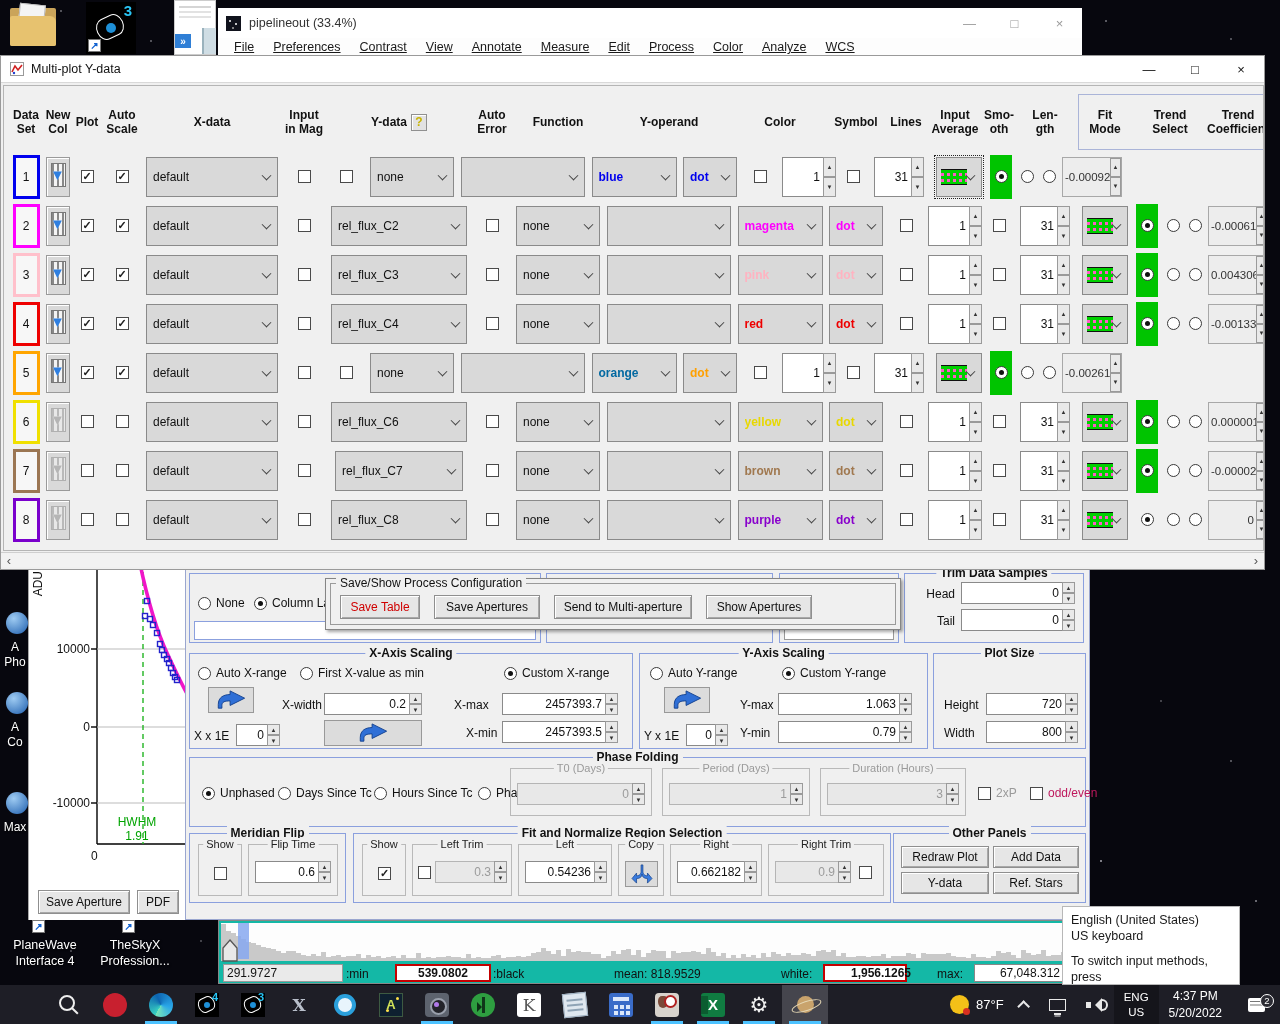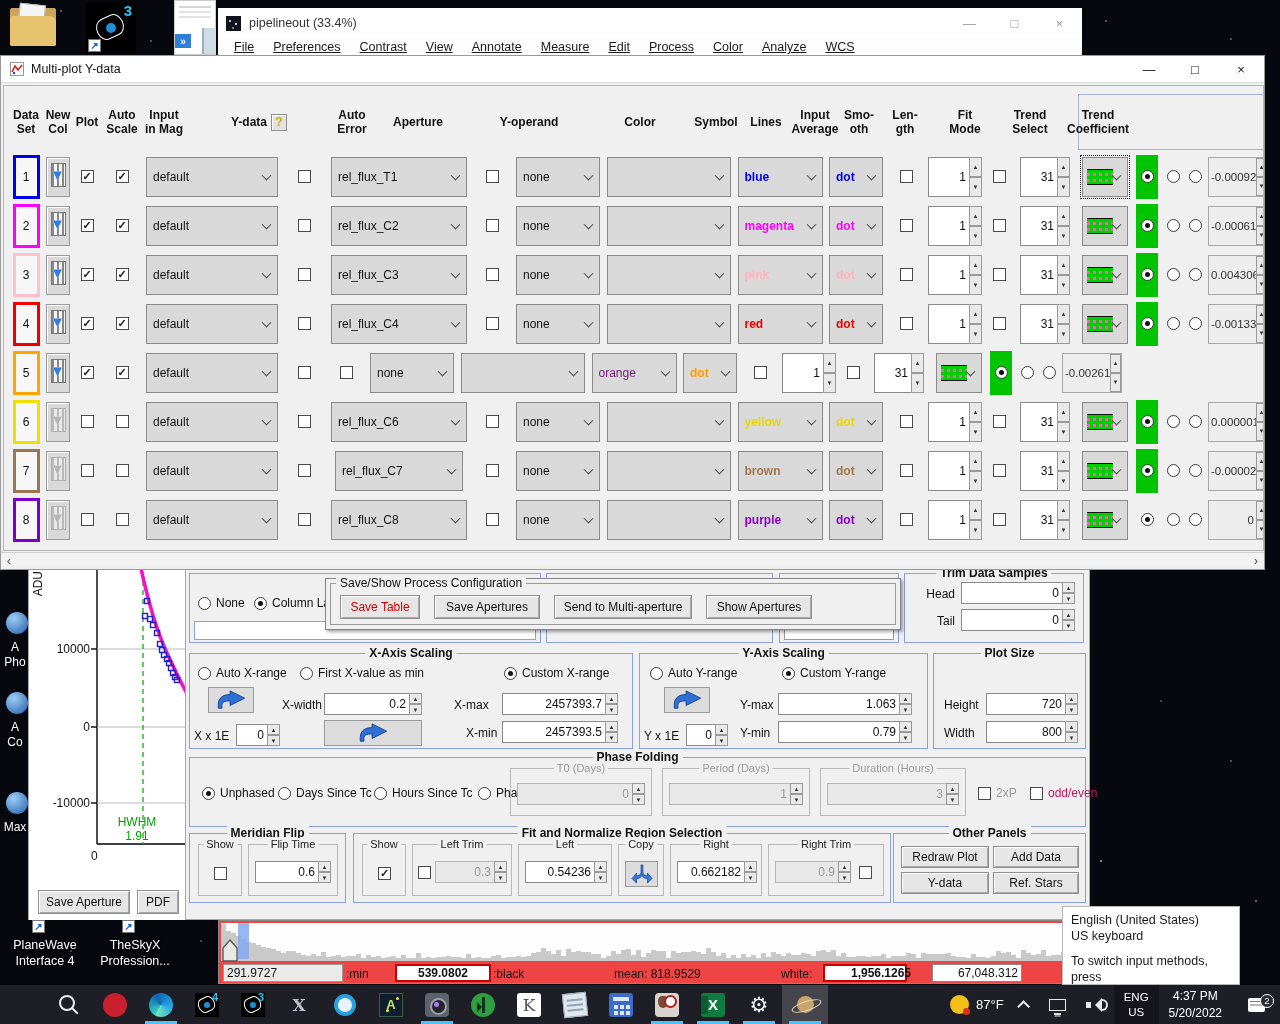--- a/index.html
+++ b/index.html
@@ -75,21 +75,21 @@
   #seewin .ytick{position:absolute;right:96px;width:56px;text-align:right;font-size:12px;}
   #seewin .xtick{position:absolute;left:62px;top:286px;font-size:12px;}
   #seewin .hw{position:absolute;color:#00a400;font-size:12px;left:86px;text-align:center;width:44px;}
   
   #cfgwin{position:absolute;left:185px;top:563px;width:905px;height:357px;background:#f0f0f0;border:1px solid #9aa6cf;z-index:3;}
   .radwrap{position:absolute;display:flex;align-items:center;gap:5px;font-size:12px;white-space:nowrap;}
   #floatpanel{position:absolute;left:139px;top:14px;width:576px;height:52px;background:#f0f0f0;border:1px solid #858585;box-shadow:2px 2px 3px rgba(0,0,0,.35);z-index:6;}
   #floatpanel .inbox{position:absolute;inset:4px 4px 4px 4px;border:1px solid #9a9a9a;}
   #floatpanel .pt{position:absolute;top:-3px;left:10px;background:#f0f0f0;padding:0 4px;font-size:12px;}
   
-  #histwin{position:absolute;left:218px;top:920px;width:872px;height:64px;background:#ef4444;border:1px solid #888;z-index:3;}
+  #histwin{position:absolute;left:218px;top:920px;width:872px;height:64px;background:#14b8a6;border:1px solid #888;z-index:3;}
   #histbars{position:absolute;left:2px;top:2px;right:2px;height:38px;background:#fdfdfd;display:flex;align-items:flex-end;overflow:hidden;}
   #histbars i{display:block;width:5px;background:#c9c9c9;flex:0 0 auto;}
   .statlbl{position:absolute;top:46px;font-size:12px;white-space:nowrap;}
   .redbox{position:absolute;top:43px;height:18px;background:#fff;border:2px solid #c40000;display:flex;align-items:center;justify-content:center;font-weight:bold;font-size:12px;}
   .sunkbox{position:absolute;top:43px;height:18px;background:#eaeaea;border:1px solid #9a9a9a;display:flex;align-items:center;padding-left:3px;font-size:12px;}
   .plainbox{position:absolute;top:43px;height:18px;background:#fff;border:1px solid #888;display:flex;align-items:center;justify-content:flex-end;padding-right:3px;font-size:12px;}
   
   #tooltip{position:absolute;left:1062px;top:906px;width:178px;height:79px;background:#fff;border:1px solid #b8b8b8;z-index:9;padding:6px 8px;font-size:12.5px;color:#1a1a1a;line-height:1.25;}
   
   #taskbar{position:absolute;left:0;top:985px;width:1280px;height:39px;background:#1e1e26;z-index:10;display:flex;align-items:stretch;}
@@ -784,21 +784,21 @@
   <div class="redbox" style="left:176px;width:96px;">
       <span>539.0802</span>
     </div>
   <span class="statlbl" style="left:274px;">:black</span>
   <span class="statlbl" style="left:395px;">mean: 818.9529</span>
   <span class="statlbl" style="left:562px;">white:</span>
   <div class="redbox" style="left:604px;width:84px;padding-left:32px;">
       <span>1,956.1265</span>
     </div>
   <span class="statlbl" style="left:718px;">max:</span>
-  <div class="plainbox" style="left:713px;width:90px;">
+  <div class="plainbox" style="left:755px;width:90px;">
       <span>67,048.312</span>
     </div>
 </div>
 
 <div id="ydwin">
   <div class="tbar">
     <svg width="14" height="14">
         <rect x="0.5" y="0.5" width="13" height="13" fill="#fff" stroke="#999"></rect>
         <polyline points="2,10 5,4 8,8 12,3" fill="none" stroke="#d02020" stroke-width="1.6"></polyline>
         <circle cx="4" cy="11" r="1.2" fill="#2040d0"></circle>
@@ -821,36 +821,39 @@
           <div>New</div>
           <div>Col</div>
         </div>
         <div class="hcell" style="width: 30px;">
           <div>Plot</div>
         </div>
         <div class="hcell" style="width: 40px;">
           <div>Auto</div>
           <div>Scale</div>
         </div>
+        <div class="hcell" style="width: 140px;">
+          <div>X-data</div>
+        </div>
         <div class="hcell" style="width: 44px;">
           <div>Input</div>
           <div>in Mag</div>
         </div>
         <div class="hcell" style="width: 146px;">
           <div style="display: flex; align-items: center; gap: 4px;">
             <span>Y-data</span>
             <span style="width: 16px; height: 17px; background: rgb(226, 226, 226); border: 1px solid rgb(144, 144, 144); box-shadow: rgb(255, 255, 255) 1px 1px 0px inset; color: rgb(200, 180, 0); font-weight: bold; display: inline-flex; align-items: center; justify-content: center;">?</span>
           </div>
         </div>
         <div class="hcell" style="width: 40px;">
           <div>Auto</div>
           <div>Error</div>
         </div>
         <div class="hcell" style="width: 92px;">
-          <div>Aperture</div>
+          <div>Function</div>
         </div>
         <div class="hcell" style="width: 130px;">
           <div>Y-operand</div>
         </div>
         <div class="hcell" style="width: 92px;">
           <div>Color</div>
         </div>
         <div class="hcell" style="width: 60px;">
           <div>Symbol</div>
         </div>
@@ -901,26 +904,20 @@
           </div>
           <div class="tcell" style="width: 140px;">
             <div class="dd" style="width: 132px;">
               <span class="ddt">default</span>
               <span class="chev"></span>
             </div>
           </div>
           <div class="tcell" style="width: 44px;">
             <div class="cb"></div>
           </div>
-          <div class="tcell" style="width: 146px;">
-            <div class="dd" style="width: 136px;">
-              <span class="ddt">rel_flux_T1</span>
-              <span class="chev"></span>
-            </div>
-          </div>
           <div class="tcell" style="width: 40px;">
             <div class="cb"></div>
           </div>
           <div class="tcell" style="width: 92px;">
             <div class="dd" style="width: 84px;">
               <span class="ddt">none</span>
               <span class="chev"></span>
             </div>
           </div>
           <div class="tcell" style="width: 130px;">
@@ -1346,21 +1343,21 @@
             </div>
           </div>
           <div class="tcell" style="width: 130px;">
             <div class="dd" style="width: 124px;">
               <span class="ddt"></span>
               <span class="chev"></span>
             </div>
           </div>
           <div class="tcell" style="width: 92px;">
             <div class="dd" style="width: 85px;">
-              <span class="ddt" style="color: #701a75; font-weight: normal;">orange</span>
+              <span class="ddt" style="color: #0369a1; font-weight: bold;">orange</span>
               <span class="chev"></span>
             </div>
           </div>
           <div class="tcell" style="width: 60px;">
             <div class="dd" style="width: 54px;">
               <span class="ddt" style="color: rgb(255, 160, 0); font-weight: bold;">dot</span>
               <span class="chev"></span>
             </div>
           </div>
           <div class="tcell" style="width: 40px;">

